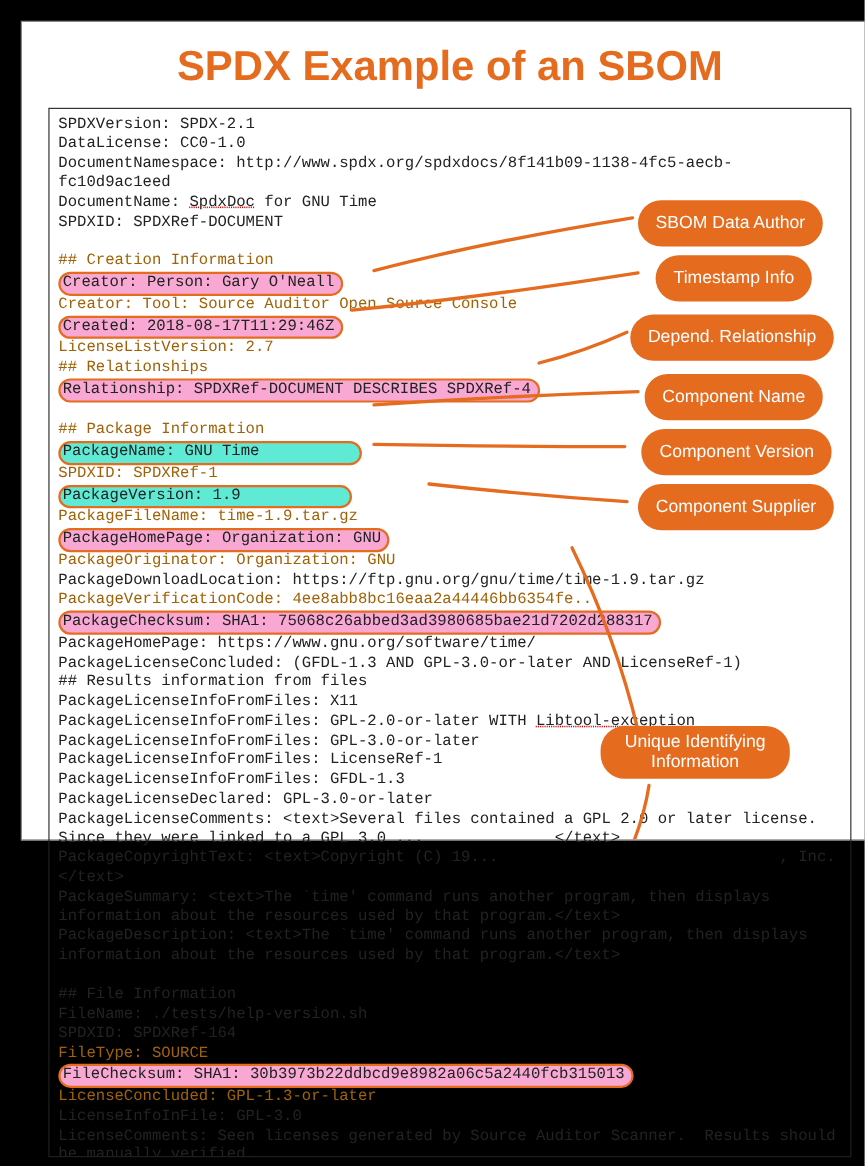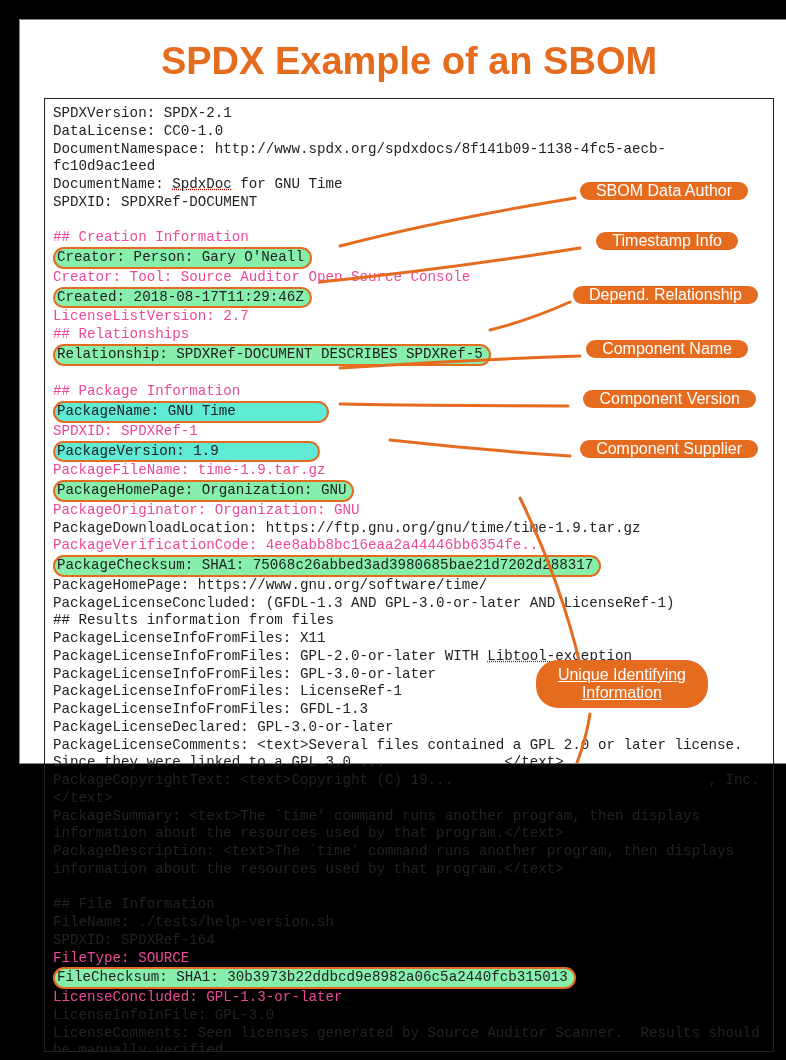--- a/index.html
+++ b/index.html
@@ -39,48 +39,48 @@
     white-space: pre-wrap;
     word-break: break-word;
     height: 940px;
     overflow: hidden;
   }
   .hl {
     display: inline-block;
     border: 2.5px solid #e56b1f;
     border-radius: 12px;
     padding: 0 6px 0 2px;
-    background: #86efac;
+    background: #f9a8d4;
     position: relative;
     z-index: 2;
   }
   .hl-wide {
     display: inline-block;
     border: 2.5px solid #e56b1f;
     border-radius: 14px;
     padding: 0 6px 0 2px;
     background: #5eead4;
     position: relative;
     z-index: 2;
     min-width: 220px;
   }
   .label {
     position: absolute;
     background: #e56b1f;
     color: #fff;
     font-family: Arial, sans-serif;
     font-size: 16px;
-    padding: 0 16px;
+    padding: 12px 16px;
     border-radius: 22px;
     z-index: 5;
     text-align: center;
     white-space: nowrap;
   }
   .faded {
-    color: #ec4899;
+    color: #a16207;
   }
   .squiggle {
     text-decoration: underline;
     text-decoration-style: dotted;
     text-decoration-color: #c00;
   }
   svg.connectors {
     position: absolute;
     left: 0; top: 0;
     width: 100%; height: 100%;
@@ -99,21 +99,21 @@
 <span>DocumentNamespace: http://www.spdx.org/spdxdocs/8f141b09-1138-4fc5-aecb-fc10d9ac1eed</span>
 <span>DocumentName: </span><span class="squiggle">SpdxDoc</span><span> for GNU Time</span>
 <span>SPDXID: SPDXRef-DOCUMENT</span>
 
 <span class="faded">## Creation Information</span>
 <span class="hl"><span>Creator: Person: Gary O'Neall</span></span>
 <span class="faded">Creator: Tool: Source Auditor Open Source Console</span>
 <span class="hl"><span>Created: 2018-08-17T11:29:46Z</span></span>
 <span class="faded">LicenseListVersion: 2.7</span>
 <span class="faded">## Relationships</span>
-<span class="hl"><span>Relationship: SPDXRef-DOCUMENT DESCRIBES SPDXRef-5</span></span>
+<span class="hl"><span>Relationship: SPDXRef-DOCUMENT DESCRIBES SPDXRef-4</span></span>
 
 <span class="faded">## Package Information</span>
 <span class="hl-wide"><span>PackageName: GNU Time</span>          </span>
 <span class="faded">SPDXID: SPDXRef-1</span>
 <span class="hl-wide"><span>PackageVersion: 1.9</span>           </span>
 <span class="faded">PackageFileName: time-1.9.tar.gz</span>
 <span class="hl"><span>PackageHomePage: Organization: GNU</span></span>
 <span class="faded">PackageOriginator: Organization: GNU</span>
 <span>PackageDownloadLocation: https://ftp.gnu.org/gnu/time/time-1.9.tar.gz</span>
 <span class="faded">PackageVerificationCode: 4ee8abb8bc16eaa2a44446bb6354fe...</span>
@@ -142,21 +142,21 @@
 <span>LicenseComments: Seen licenses generated by Source Auditor Scanner.  Results should be manually verified.</span>
 
 </div>
 
   <div class="label" style="top:162px; right:50px;">SBOM Data Author</div>
   <div class="label" style="top:212px; right:60px;">Timestamp Info</div>
   <div class="label" style="top:266px; right:40px;">Depend. Relationship</div>
   <div class="label" style="top:320px; right:50px;">Component Name</div>
   <div class="label" style="top:370px; right:42px;">Component Version</div>
   <div class="label" style="top:420px; right:40px;">Component Supplier</div>
-  <div class="label" style="top:640px; right:90px; padding:6px 22px;text-decoration:underline;">
+  <div class="label" style="top:640px; right:80px; padding:6px 22px;">
     <span>Unique Identifying</span><br>
     <span>Information</span>
   </div>
 
   <svg class="connectors">
     <g stroke="#e56b1f" stroke-width="3" fill="none" stroke-linecap="round">
       <path d="M 320 226 Q 420 200 555 178"></path>
       <path d="M 300 262 Q 420 250 560 228"></path>
       <path d="M 470 310 Q 510 300 550 282"></path>
       <path d="M 320 348 Q 440 340 560 336"></path>

